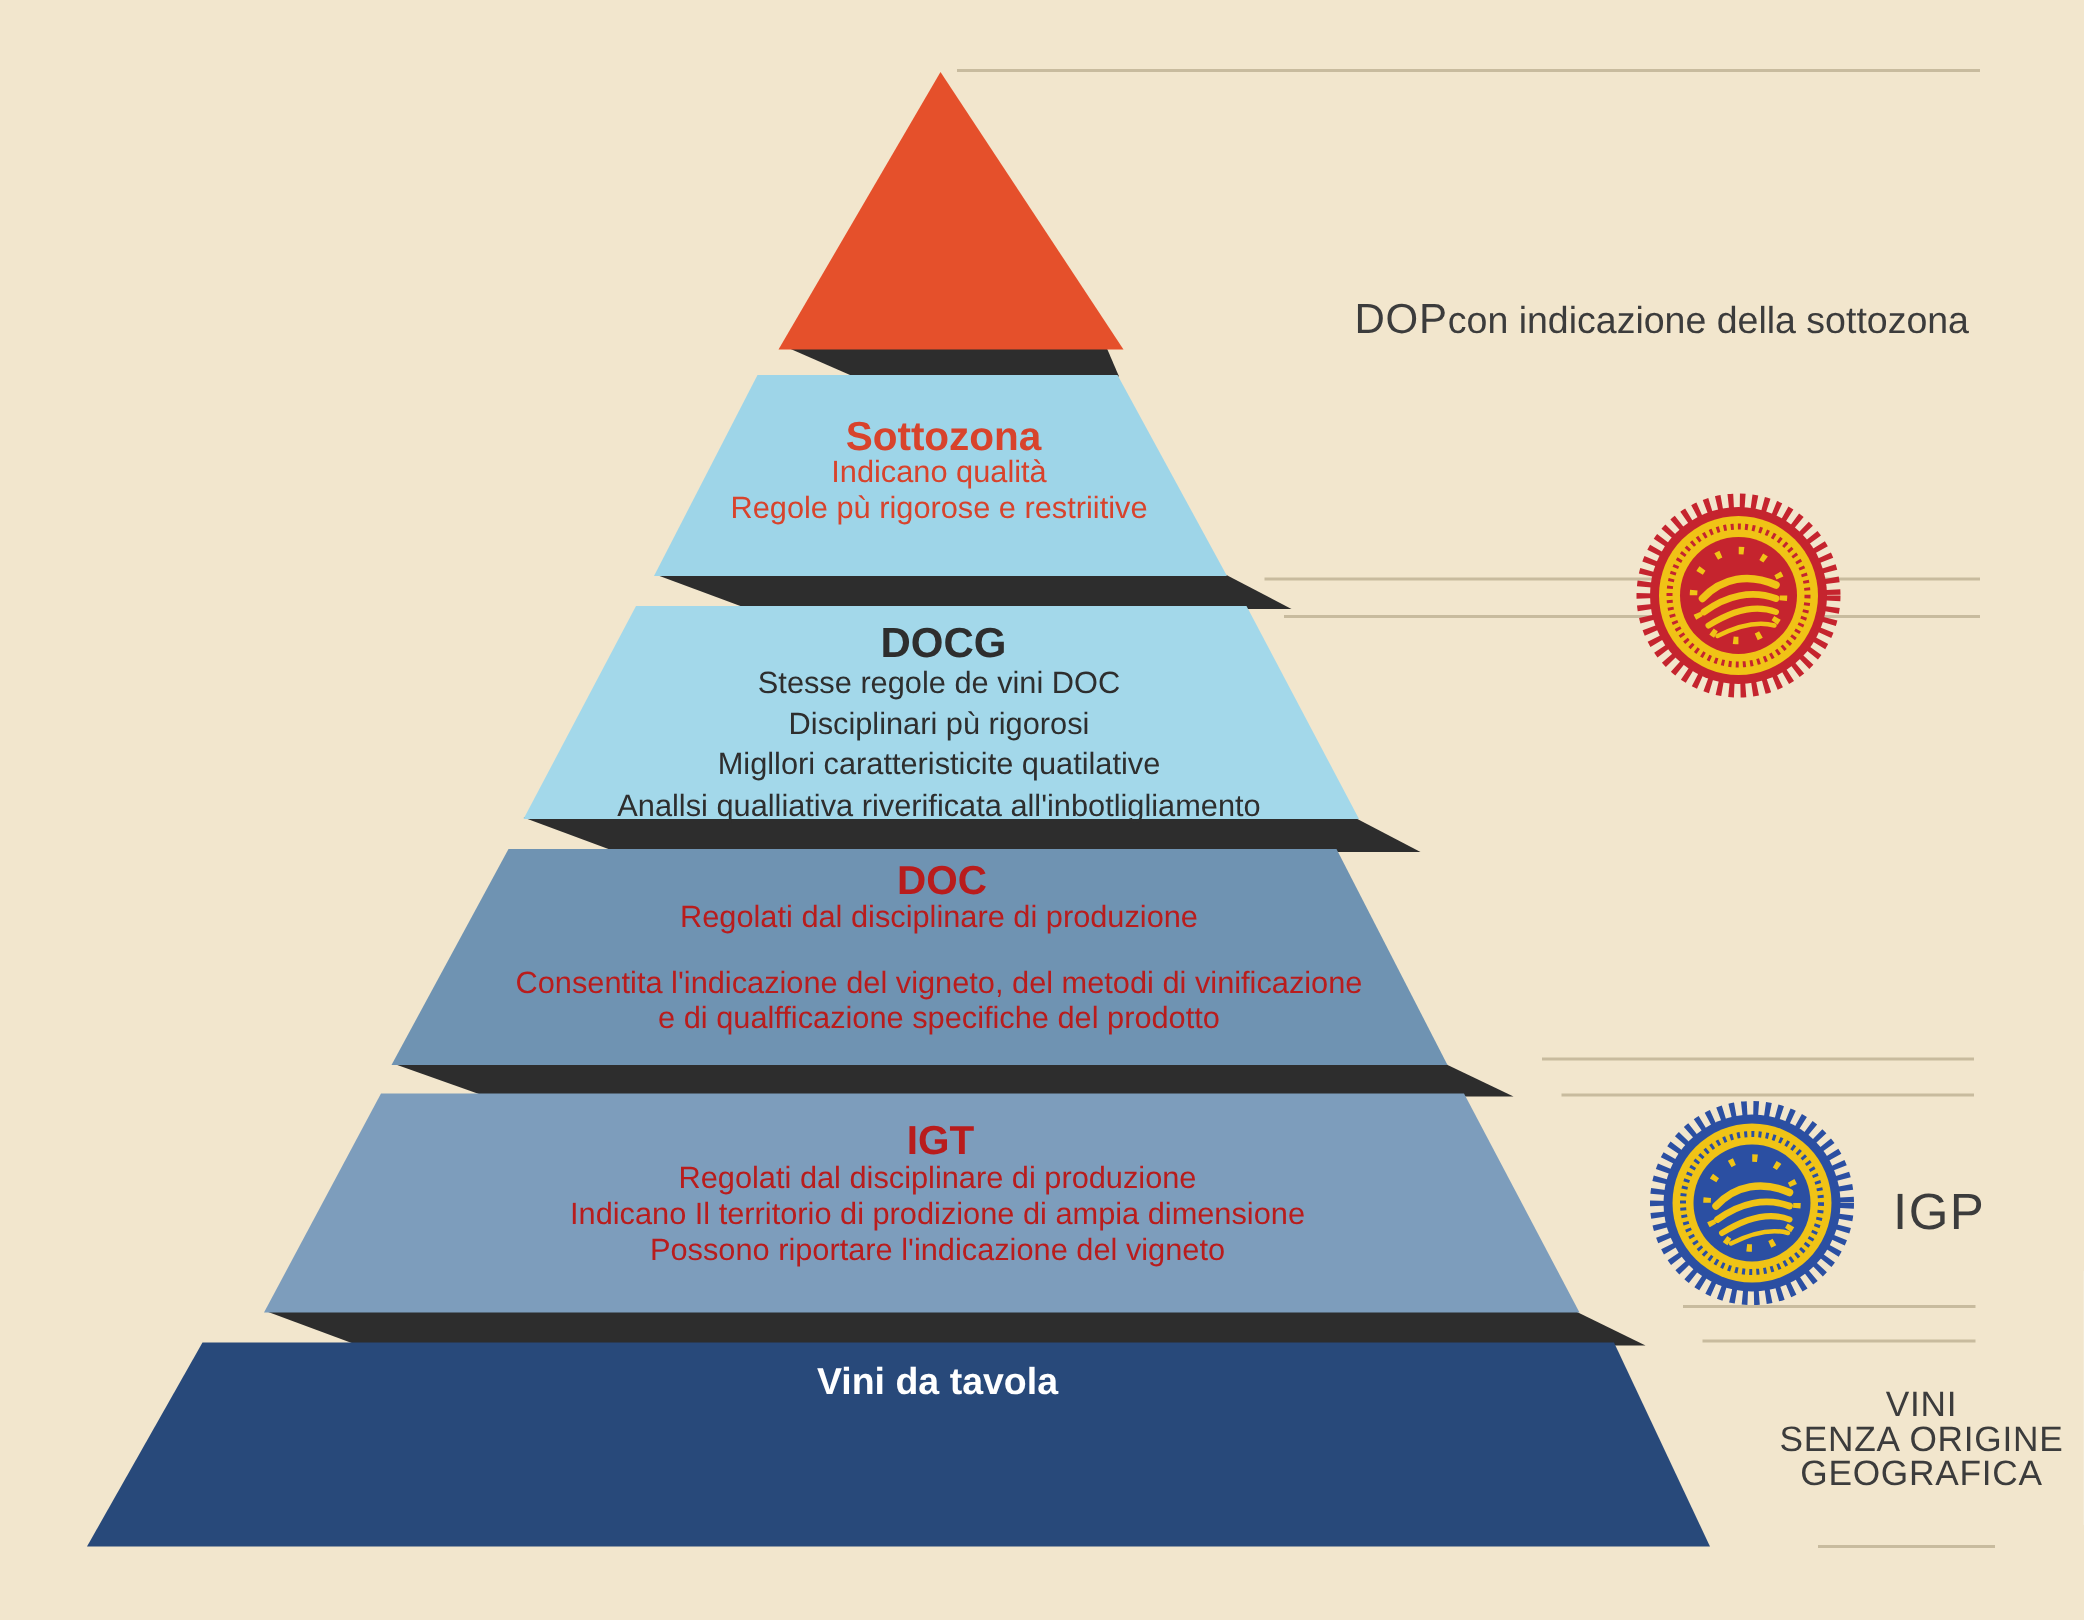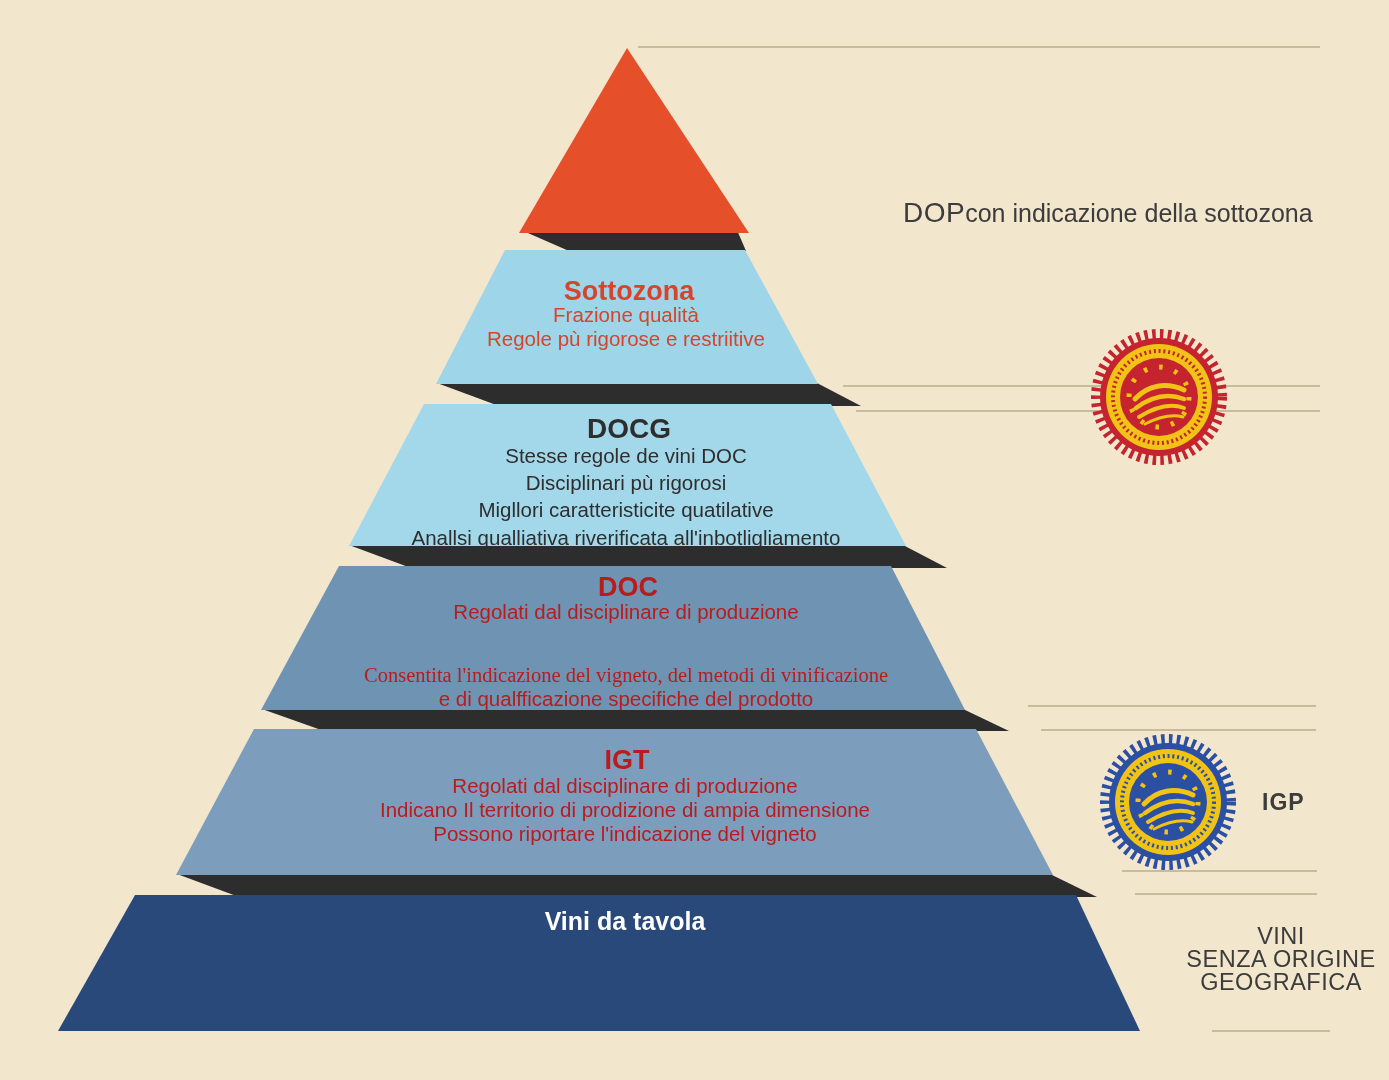--- a/index.html
+++ b/index.html
@@ -13,30 +13,30 @@
   .t-dark{color:#2e2e2e;}
   .t-steel{color:#b91c1c;}
   .t-label{color:#3c3c3c;}
   .l1-lines{top:96px;left:627px;font-size:20px;line-height:25.4px;}
   .l2-title{top:276px;left:629px;font-size:27px;}
   .l2-lines{top:303px;left:626px;font-size:20.5px;line-height:23.5px;}
   .l3-title{top:413px;left:629px;font-size:28px;}
   .l3-lines{top:442px;left:626px;font-size:20.5px;line-height:27.2px;}
   .l4-title{top:572px;left:628px;font-size:27px;}
   .l4-lines{top:600px;left:626px;font-size:20.5px;line-height:23px;}
-  .l4-gap{margin-top:41px;font-family:Liberation Serif, serif;}
+  .l4-gap{margin-top:21px;}
   .l5-title{top:745px;left:627px;font-size:27px;}
   .l5-lines{top:774px;left:625px;font-size:20.5px;line-height:24px;}
   .l6-title{top:907px;left:625px;font-size:25px;}
   .l6-lines{top:946px;left:625px;font-size:19.5px;line-height:23.5px;}
   .ann-dop-sotto{position:absolute;left:903px;top:197px;font-size:25px;white-space:nowrap;}
   .ann-dop-sotto .big{font-size:28px;letter-spacing:0.5px;}
   .ann-dop{position:absolute;left:1068px;top:539px;font-size:26px;white-space:nowrap;}
   .ann-dop .big{font-size:30px;margin-right:10px;letter-spacing:1px;}
-  .ann-igp{position:absolute;left:1262px;top:789px;font-size:23px;letter-spacing:1px;font-weight:bold;}
+  .ann-igp{position:absolute;left:1262px;top:789px;font-size:34px;letter-spacing:1px;}
   .ann-vini{top:925px;left:1281px;font-size:23.5px;line-height:23px;letter-spacing:0.5px;}
 </style>
 </head>
 <body>
 
 <div id="stage">
 
   <svg width="1389" height="1080" viewBox="0 0 1389 1080">
 
     <rect x="0" y="0" width="1389" height="1080" fill="#f2e6cd"></rect>
@@ -96,21 +96,21 @@
         <path d="M-23,11 C-8,0 9,-4 25,2" stroke-width="4.5" stroke="#f0c316"></path>
         <path d="M-20,20 C-4,10 12,6 25,11" stroke-width="4" stroke="#f0c316"></path>
         <path d="M-14,27 C0,20 13,17 24,20" stroke-width="3" stroke="#f0c316"></path>
       </g>
     </g>
   </svg>
 
 
   <div class="txt l2-title lvl-title t-red">Sottozona</div>
   <div class="txt l2-lines t-red">
-    <div>Frazione qualità</div>
+    <div>Indicano qualità</div>
     <div>Regole pù rigorose e restriitive</div>
   </div>
 
   <div class="txt l3-title lvl-title t-dark">DOCG</div>
   <div class="txt l3-lines t-dark">
     <div>Stesse regole de vini DOC</div>
     <div>Disciplinari pù rigorosi</div>
     <div>Migllori caratteristicite quatilative</div>
     <div>Anallsi qualliativa riverificata all'inbotligliamento</div>
   </div>

